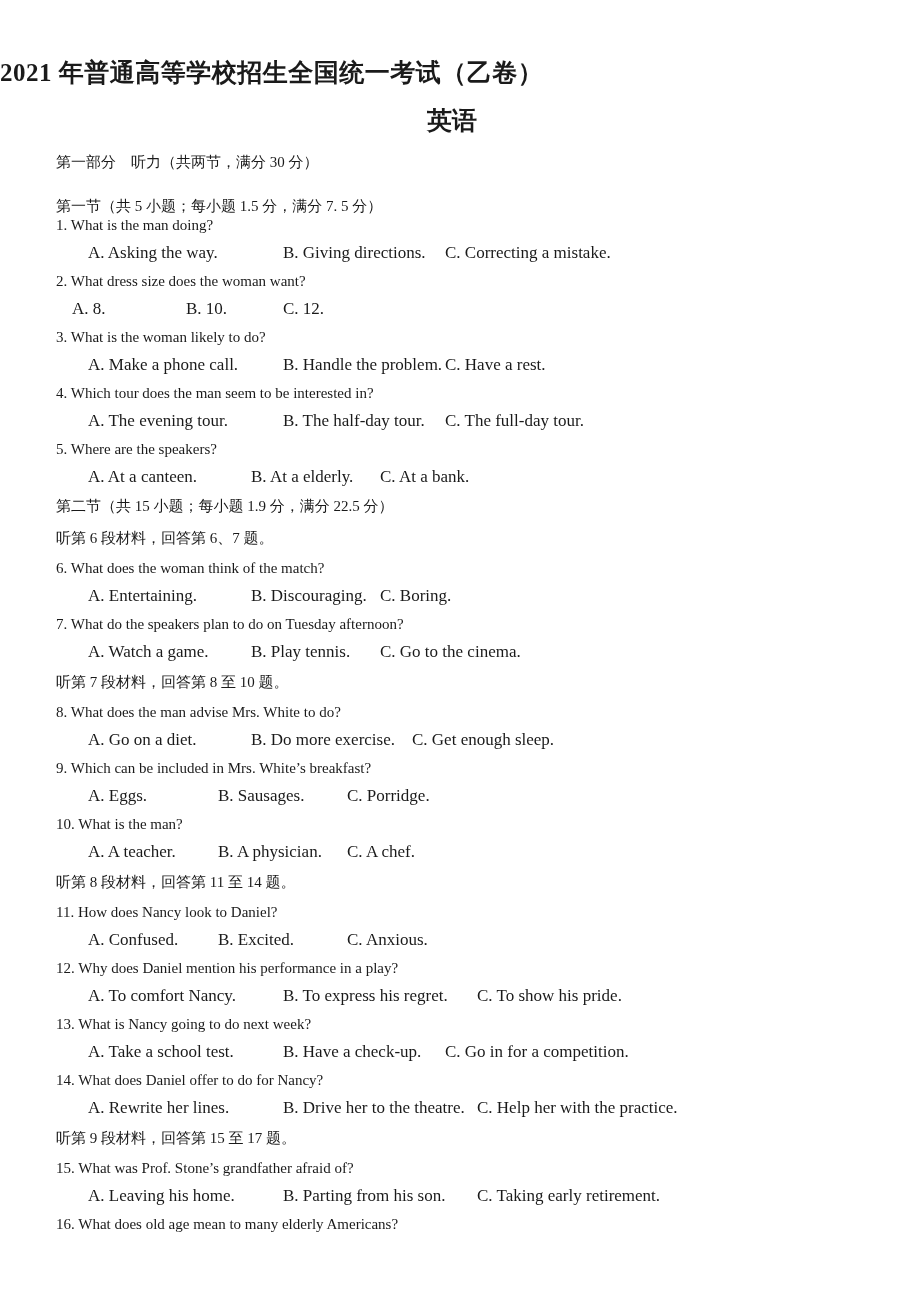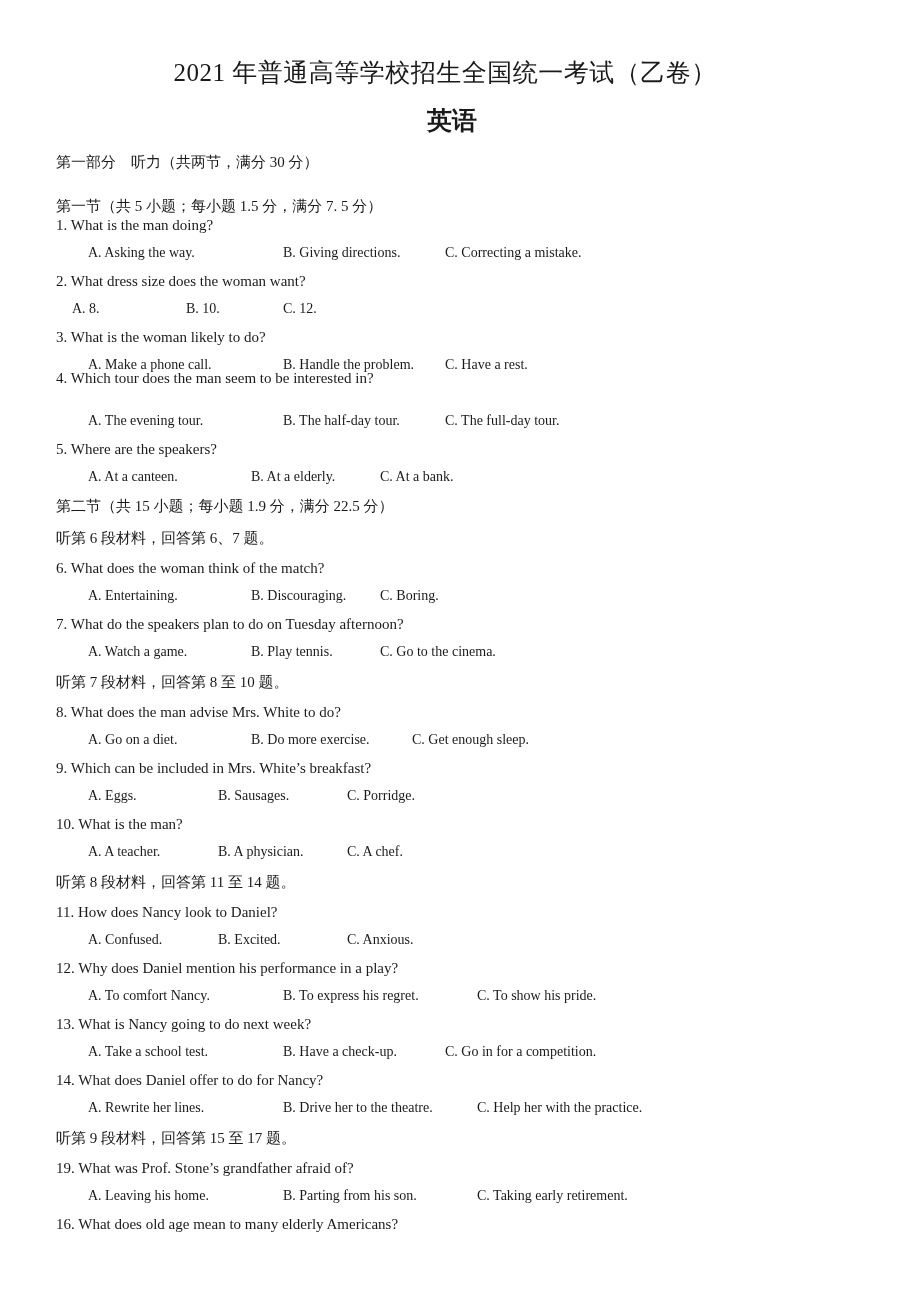--- a/index.html
+++ b/index.html
@@ -1,23 +1,23 @@
 <!DOCTYPE html>
 <html><head>
   <meta charset="utf-8">
   <style>
     html, body { margin: 0; padding: 0; background: #ffffff; }
     body { width: 920px; height: 1302px; position: relative; overflow: hidden;
            font-family: "Liberation Serif", "DejaVu Serif", serif; color: #1a1a1a; }
-    .title { position: absolute; left: 0; width: 890px; top: 56px; text-align: center;
-             font-size: 25px; font-weight: normal; letter-spacing: 0.5px; }
+    .title { position: absolute; left: 0; width: 890px; top: 56px; text-align: left;
+             font-size: 25px; font-weight: bold; letter-spacing: 0.5px; }
     .subtitle { position: absolute; left: 0; width: 904px; top: 104px; text-align: center;
                 font-size: 25px; font-weight: bold; }
     .line { position: absolute; left: 56px; font-size: 15px; white-space: nowrap; line-height: 20px; }
-    .opt { position: absolute; font-size: 14px; white-space: nowrap; line-height: 20px; }
+    .opt { position: absolute; font-size: 17px; white-space: nowrap; line-height: 20px; }
   </style>
 </head>
 <body>
 
 <div>
   <div class="title">2021 年普通高等学校招生全国统一考试（乙卷）</div>
   <div class="subtitle">英语</div>
 
   <div class="line" style="top:152px">第一部分　听力（共两节，满分 30 分）</div>
   <div class="line" style="top:196px">第一节（共 5 小题；每小题 1.5 分，满分 7. 5 分）</div>
@@ -30,21 +30,21 @@
   <div class="line" style="top:271px">2. What dress size does the woman want?</div>
   <div class="opt" style="top:299px;left:72px">A. 8.</div>
   <div class="opt" style="top:299px;left:186px">B. 10.</div>
   <div class="opt" style="top:299px;left:283px">C. 12.</div>
 
   <div class="line" style="top:327px">3. What is the woman likely to do?</div>
   <div class="opt" style="top:355px;left:88px">A. Make a phone call.</div>
   <div class="opt" style="top:355px;left:283px">B. Handle the problem.</div>
   <div class="opt" style="top:355px;left:445px">C. Have a rest.</div>
 
-  <div class="line" style="top:368px">4. Which tour does the man seem to be interested in?</div>
+  <div class="line" style="top:383px">4. Which tour does the man seem to be interested in?</div>
   <div class="opt" style="top:411px;left:88px">A. The evening tour.</div>
   <div class="opt" style="top:411px;left:283px">B. The half-day tour.</div>
   <div class="opt" style="top:411px;left:445px">C. The full-day tour.</div>
 
   <div class="line" style="top:439px">5. Where are the speakers?</div>
   <div class="opt" style="top:467px;left:88px">A. At a canteen.</div>
   <div class="opt" style="top:467px;left:251px">B. At a elderly.</div>
   <div class="opt" style="top:467px;left:380px">C. At a bank.</div>
 
   <div class="line" style="top:496px">第二节（共 15 小题；每小题 1.9 分，满分 22.5 分）</div>
@@ -94,19 +94,19 @@
   <div class="opt" style="top:1042px;left:283px">B. Have a check-up.</div>
   <div class="opt" style="top:1042px;left:445px">C. Go in for a competition.</div>
 
   <div class="line" style="top:1070px">14. What does Daniel offer to do for Nancy?</div>
   <div class="opt" style="top:1098px;left:88px">A. Rewrite her lines.</div>
   <div class="opt" style="top:1098px;left:283px">B. Drive her to the theatre.</div>
   <div class="opt" style="top:1098px;left:477px">C. Help her with the practice.</div>
 
   <div class="line" style="top:1128px">听第 9 段材料，回答第 15 至 17 题。</div>
 
-  <div class="line" style="top:1158px">19. What was Prof. Stone’s grandfather afraid of?</div>
+  <div class="line" style="top:1158px">15. What was Prof. Stone’s grandfather afraid of?</div>
   <div class="opt" style="top:1186px;left:88px">A. Leaving his home.</div>
   <div class="opt" style="top:1186px;left:283px">B. Parting from his son.</div>
   <div class="opt" style="top:1186px;left:477px">C. Taking early retirement.</div>
 
   <div class="line" style="top:1214px">16. What does old age mean to many elderly Americans?</div>
 </div>
 
 </body></html>

